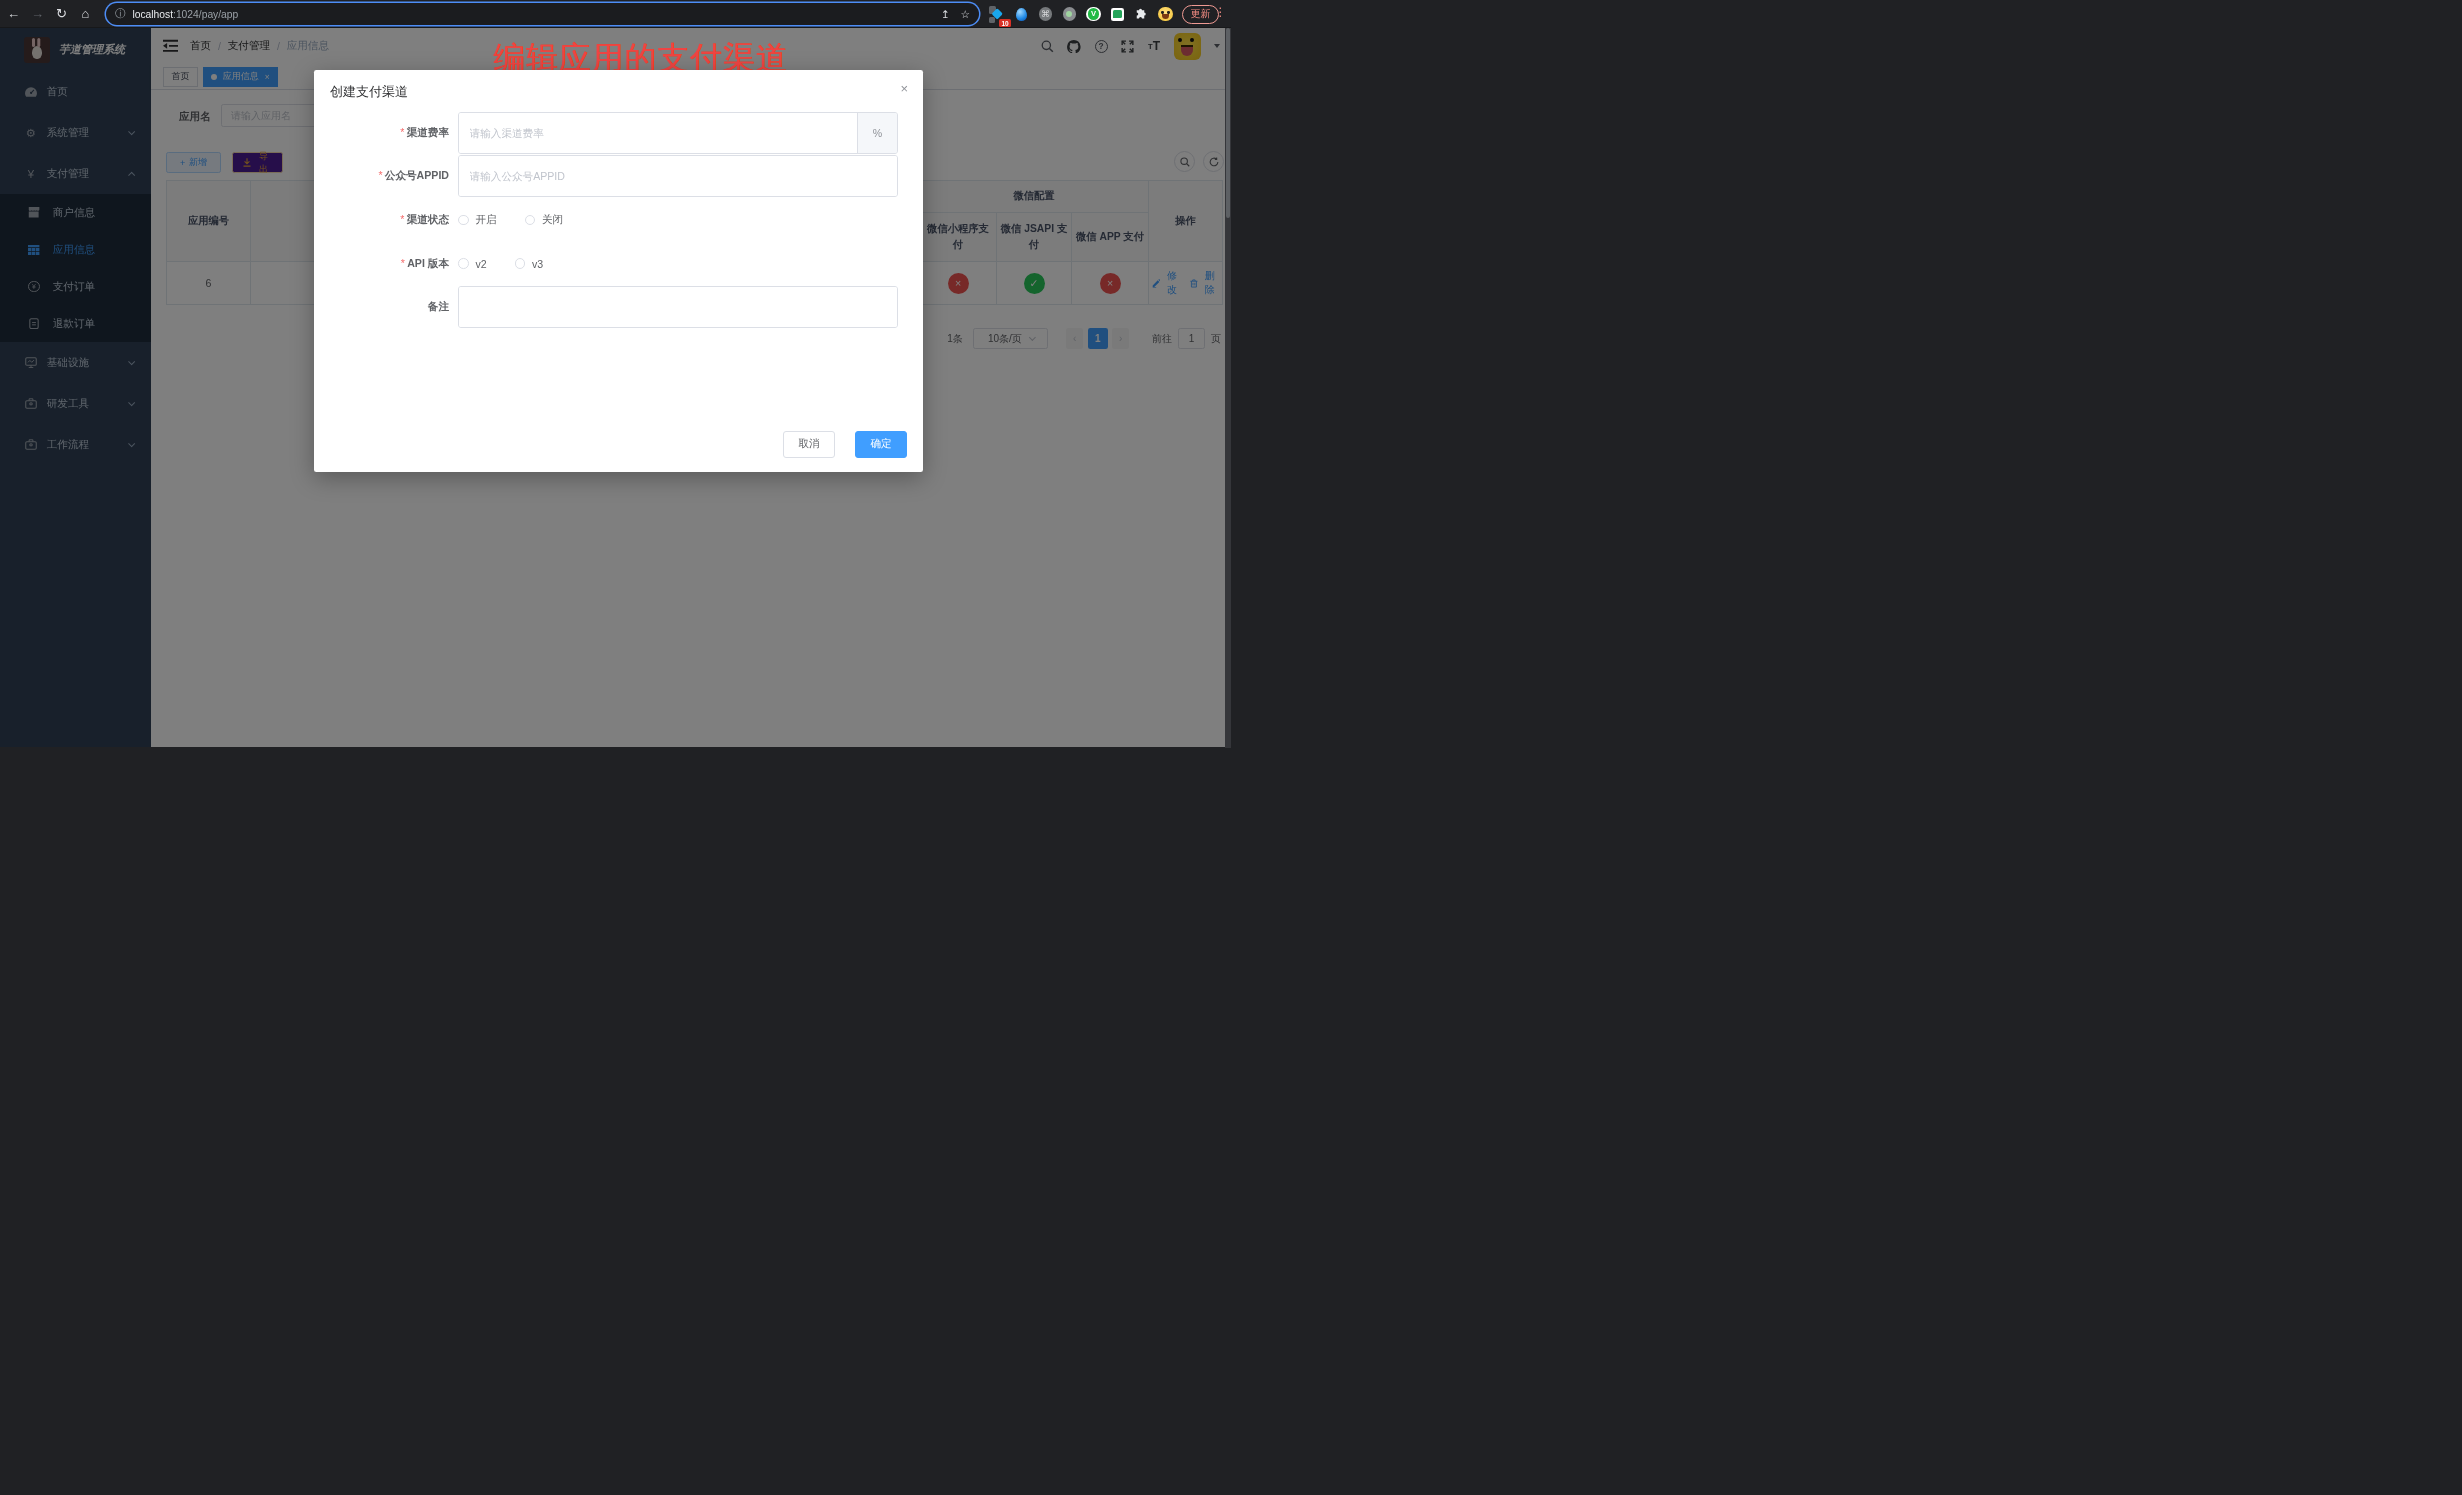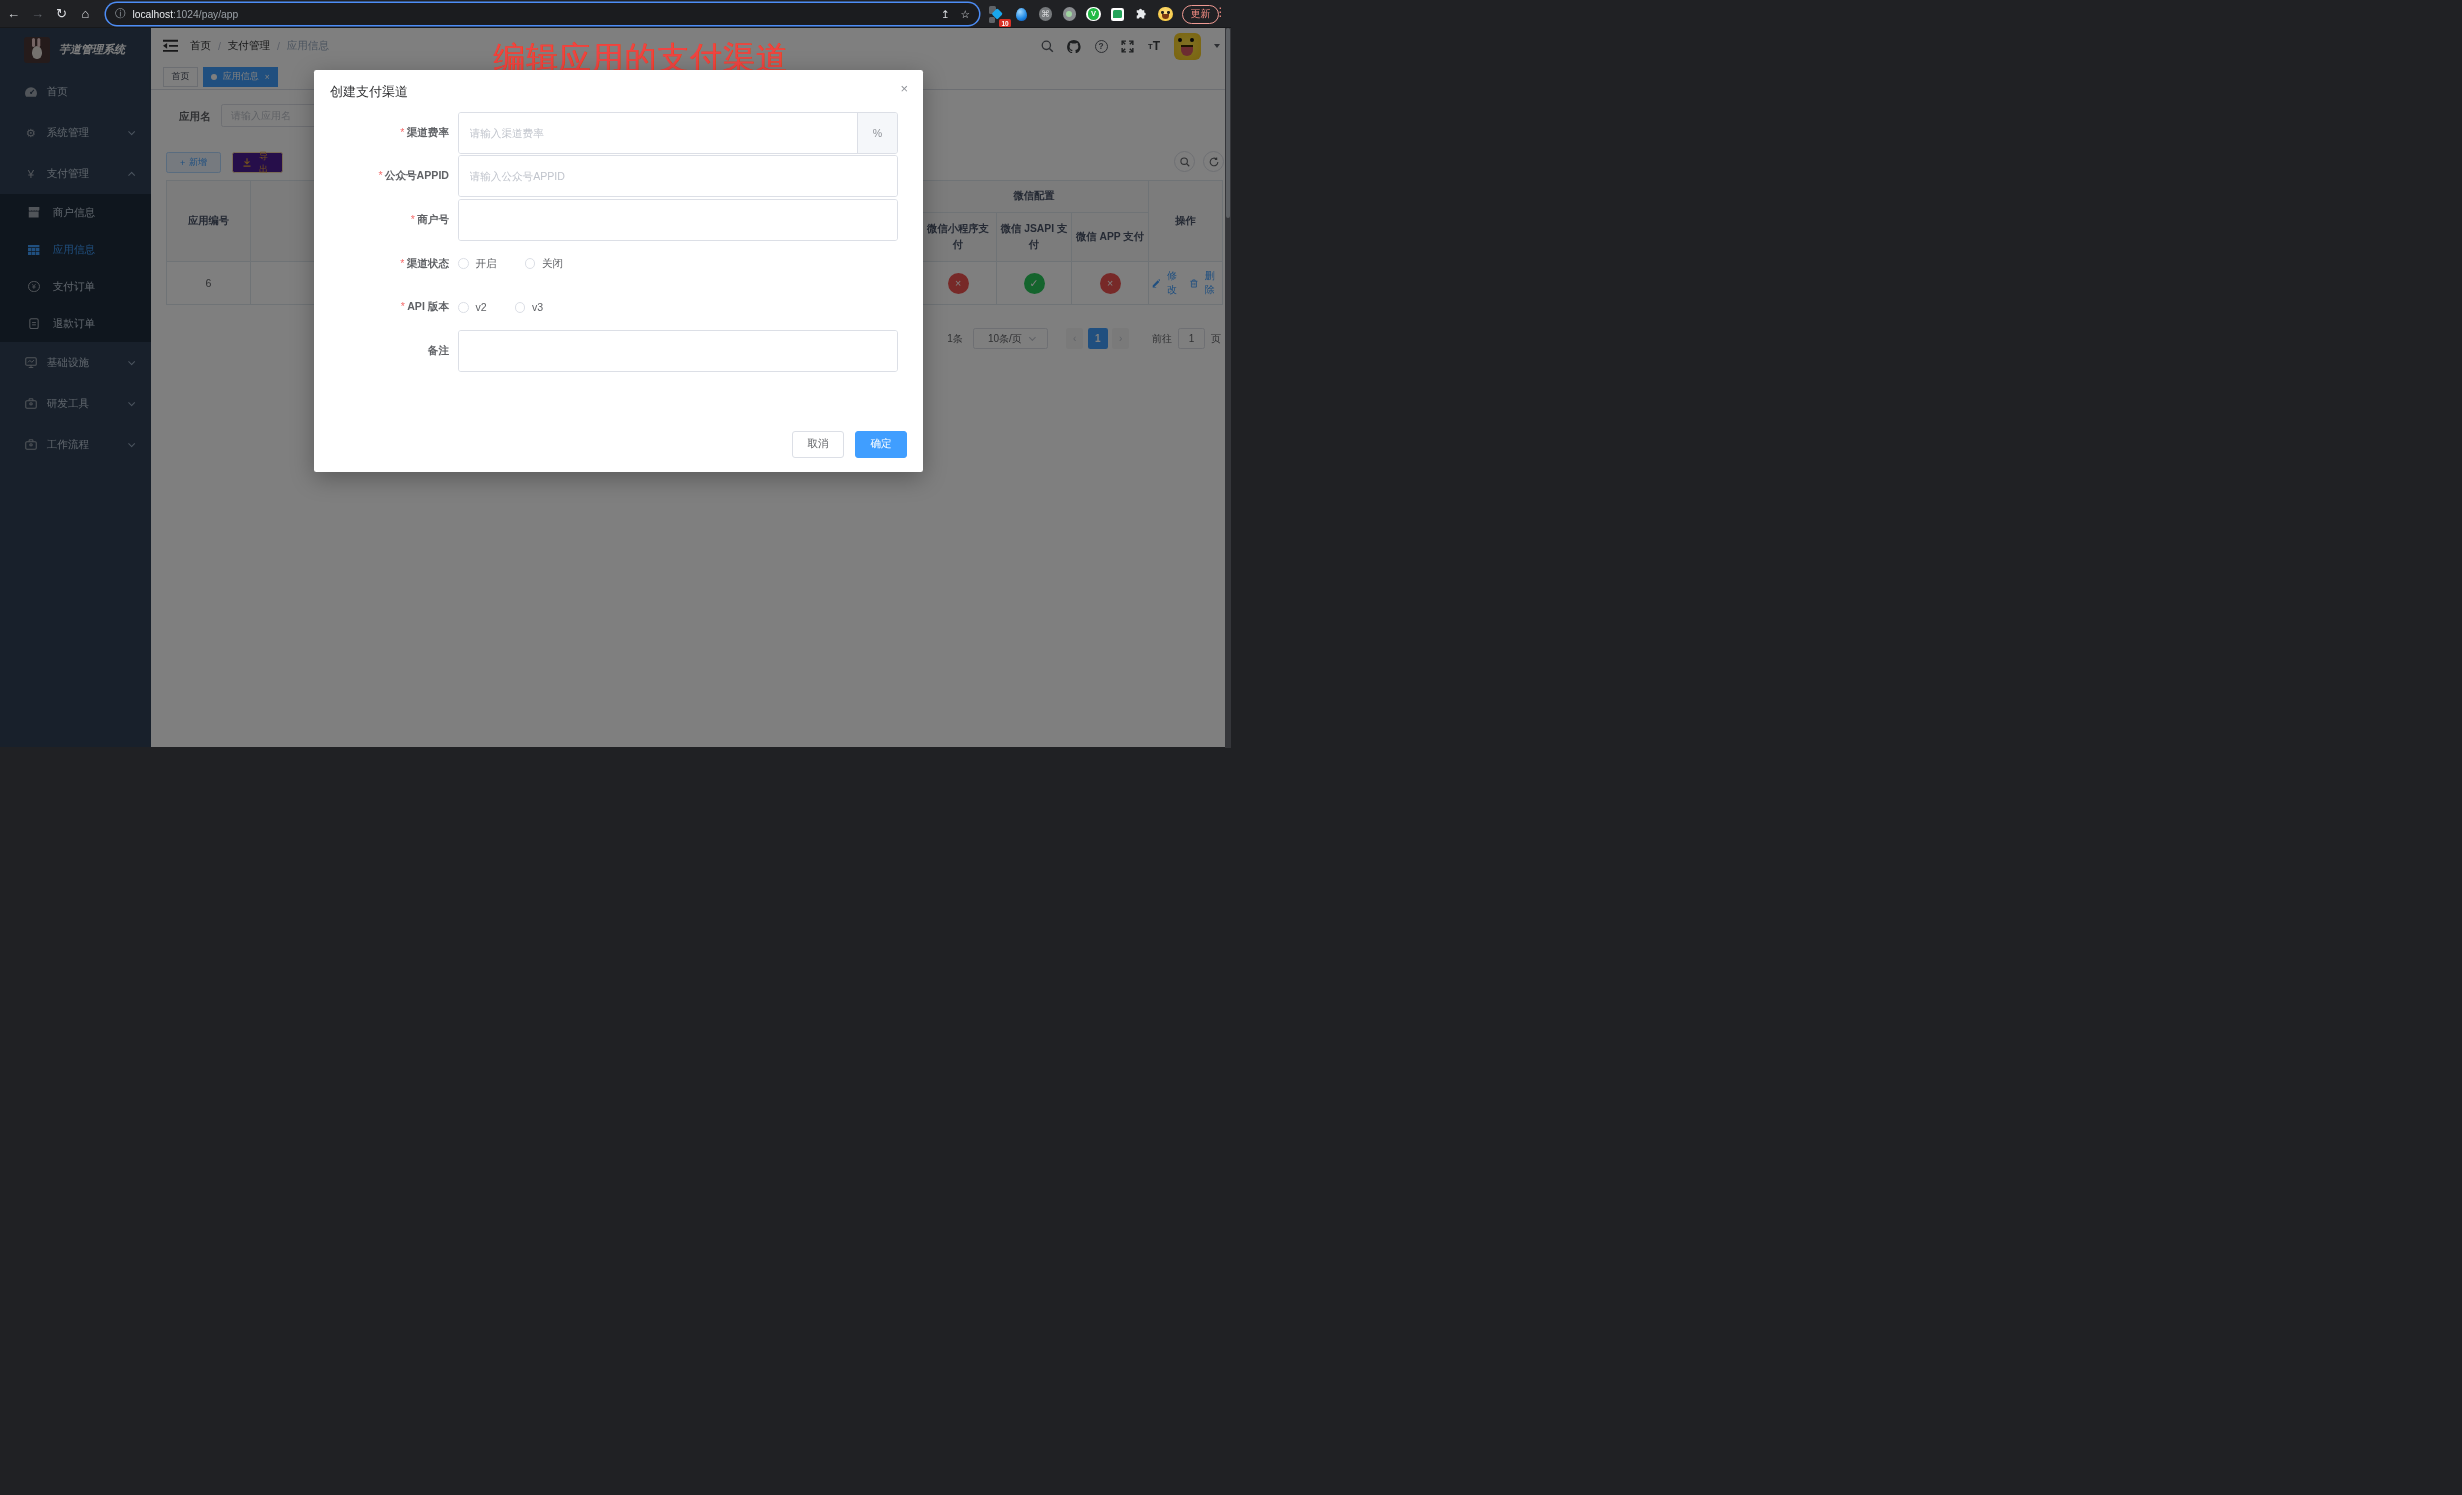--- a/index.html
+++ b/index.html
@@ -153,21 +153,21 @@
   .dlabel { width:144px; text-align:right; padding-right:9px; font-size:10.6px; font-weight:700; color:#606266; white-space:nowrap;}
   .req { color:#f56c6c; margin-right:2.3px; font-weight:400;}
   .dinput-wrap { width:440px; height:42px; display:flex; border:0.8px solid #dcdfe6; border-radius:3px; overflow:hidden; background:#fff;}
   .dinput { flex:1; border:none; outline:none; padding:0 10.6px; font-size:10.6px; color:#606266; min-width:0;}
   .dinput::placeholder { color:#c0c4cc; }
   .dsuffix { width:40px; background:#f5f7fa; border-left:0.8px solid #dcdfe6; color:#909399; font-size:10.6px;
              display:flex; align-items:center; justify-content:center;}
   .radio { display:inline-flex; align-items:center; margin-right:28px; cursor:pointer;}
   .radio .rc { width:10.6px; height:10.6px; border:0.8px solid #dcdfe6; border-radius:50%; background:#fff; margin-right:6.8px;}
   .radio .rl { font-size:10.6px; color:#606266; }
-  .d-footer { position:absolute; right:16px; bottom:14.4px; display:flex; gap:11px;}
+  .d-footer { position:absolute; right:16px; bottom:14.4px; display:flex; gap:20px;}
   .dbtn { height:27px; padding:0 14.4px; border-radius:3px; font-size:10.6px; display:flex; align-items:center; cursor:pointer;}
   .dbtn.plain { border:0.8px solid #dcdfe6; color:#606266; background:#fff;}
   .dbtn.primary { background:#409eff; color:#fff; border:0.8px solid #409eff;}
 </style>
 </head>
 <body>
 
 <div class="screen">
 
   <div class="chrome">
@@ -475,26 +475,20 @@
           </span>
         </div>
 
         <div class="drow">
           <span class="dlabel"><span class="req">*</span><span>公众号APPID</span></span>
           <span class="dinput-wrap">
             <input class="dinput" placeholder="请输入公众号APPID" style="">
           </span>
         </div>
 
-        <div class="drow">
-          <span class="dlabel"><span class="req">*</span><span>商户号</span></span>
-          <span class="dinput-wrap">
-            <input class="dinput" value="" style="">
-          </span>
-        </div>
 
         <div class="drow">
           <span class="dlabel"><span class="req">*</span><span>渠道状态</span></span>
           <span class="radio">
             <span class="rc"></span>
             <span class="rl">开启</span>
           </span>
           <span class="radio">
             <span class="rc"></span>
             <span class="rl">关闭</span>

